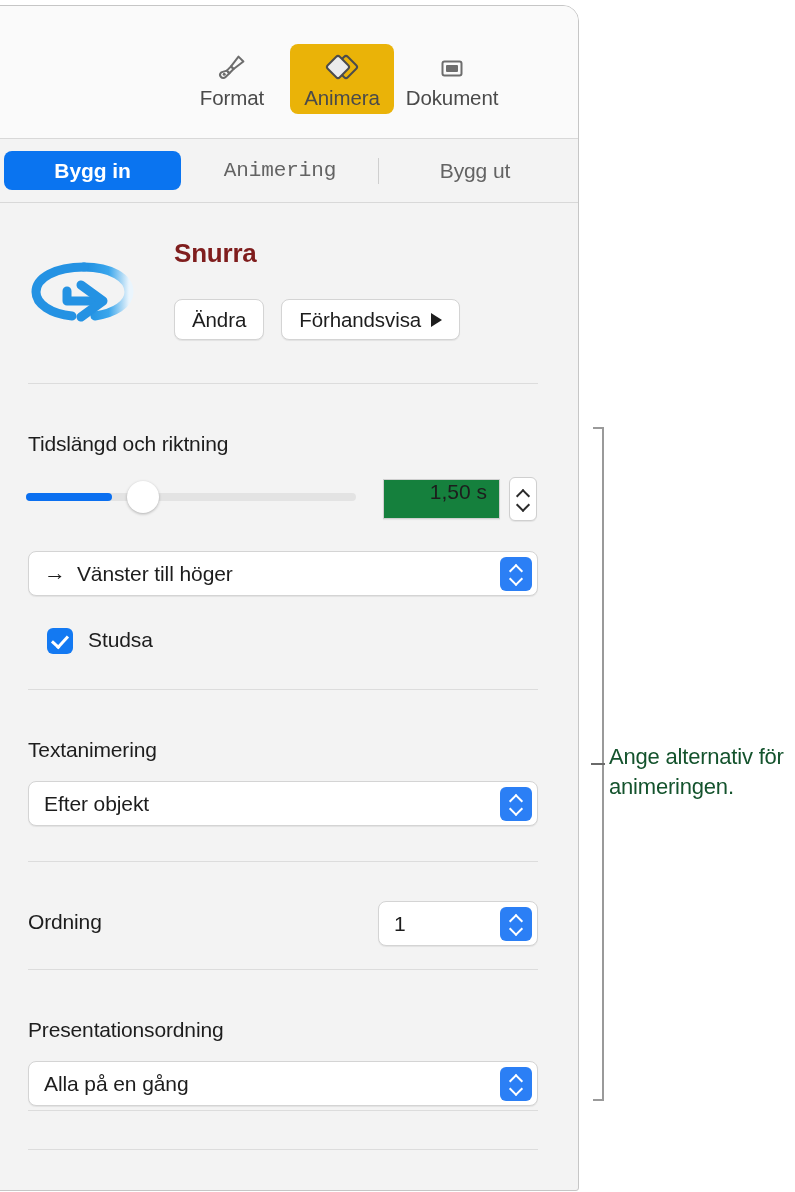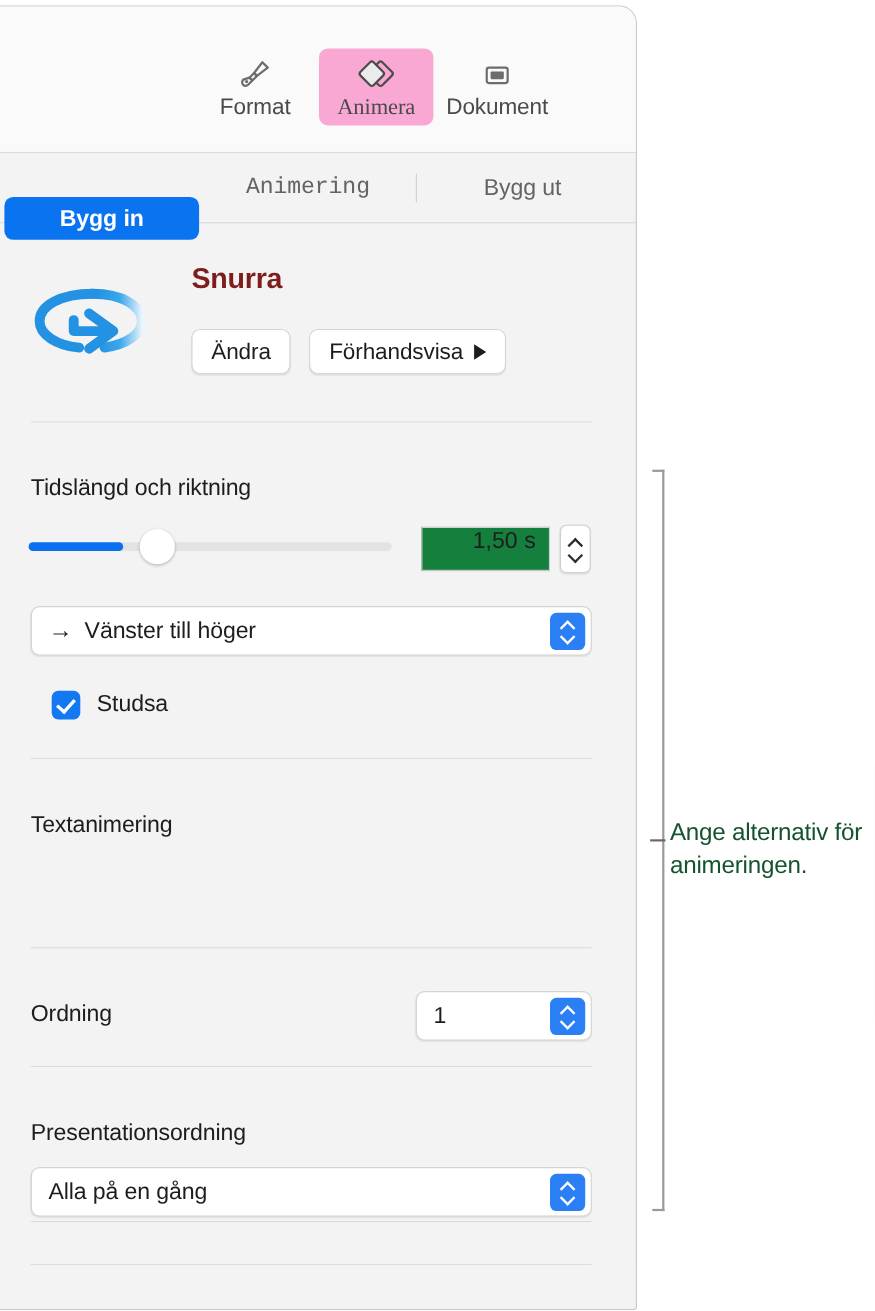--- a/index.html
+++ b/index.html
@@ -50,21 +50,21 @@
     gap: 6px;
   }
   .tool {
     width: 104px;
     padding-top: 7px;
     padding-bottom: 3px;
     border-radius: 8px;
     text-align: center;
     cursor: default;
   }
-  .tool.selected { background: #f9a8d4; font-family: Liberation Serif, serif; }
+  .tool.selected { background: #eab308; }
   .tool .ticon {
     height: 34px;
     display: flex;
     align-items: center;
     justify-content: center;
   }
   .tool .tlabel {
     font-size: 20.5px;
     color: #4a4a4a;
     line-height: 26px;
@@ -92,21 +92,21 @@
     letter-spacing: -0.1px;
     cursor: default;
     white-space: nowrap;
   }
   .tab.active {
     background: #0a74f0;
     color: #ffffff;
     border-radius: 8px;
     font-weight: 600;
   }
-  #tab0 { left: 11px;  width: 177px; margin-top: 28px; }
+  #tab0 { left: 11px;  width: 177px; }
   #tab1 { left: 198px; width: 178px; font-family: Liberation Mono, monospace; }
   #tab2 { left: 394px; width: 176px; }
   .tab-sep {
     position: absolute;
     left: 385px;
     top: 19px;
     width: 1px;
     height: 26px;
     background: #cfcfcf;
   }
@@ -507,20 +507,27 @@
     </span>
   </div>
 
   <div class="checkrow">
     <span class="checkbox"></span>
     <span class="check-label">Studsa</span>
   </div>
 
   <div class="sec-label" style="left:35px; top:732px">Textanimering</div>
 
+  <div class="popup" style="left:35px; top:775px; width:510px;">
+    <span class="ptext">Efter objekt</span>
+    <span class="popup-chev">
+      <span class="wchev up"></span>
+      <span class="wchev down"></span>
+    </span>
+  </div>
 
   <div class="sec-label" style="left:35px; top:904px">Ordning</div>
 
   <div class="popup" style="left:385px; top:895px; width:160px;">
     <span class="ptext">1</span>
     <span class="popup-chev">
       <span class="wchev up"></span>
       <span class="wchev down"></span>
     </span>
   </div>

